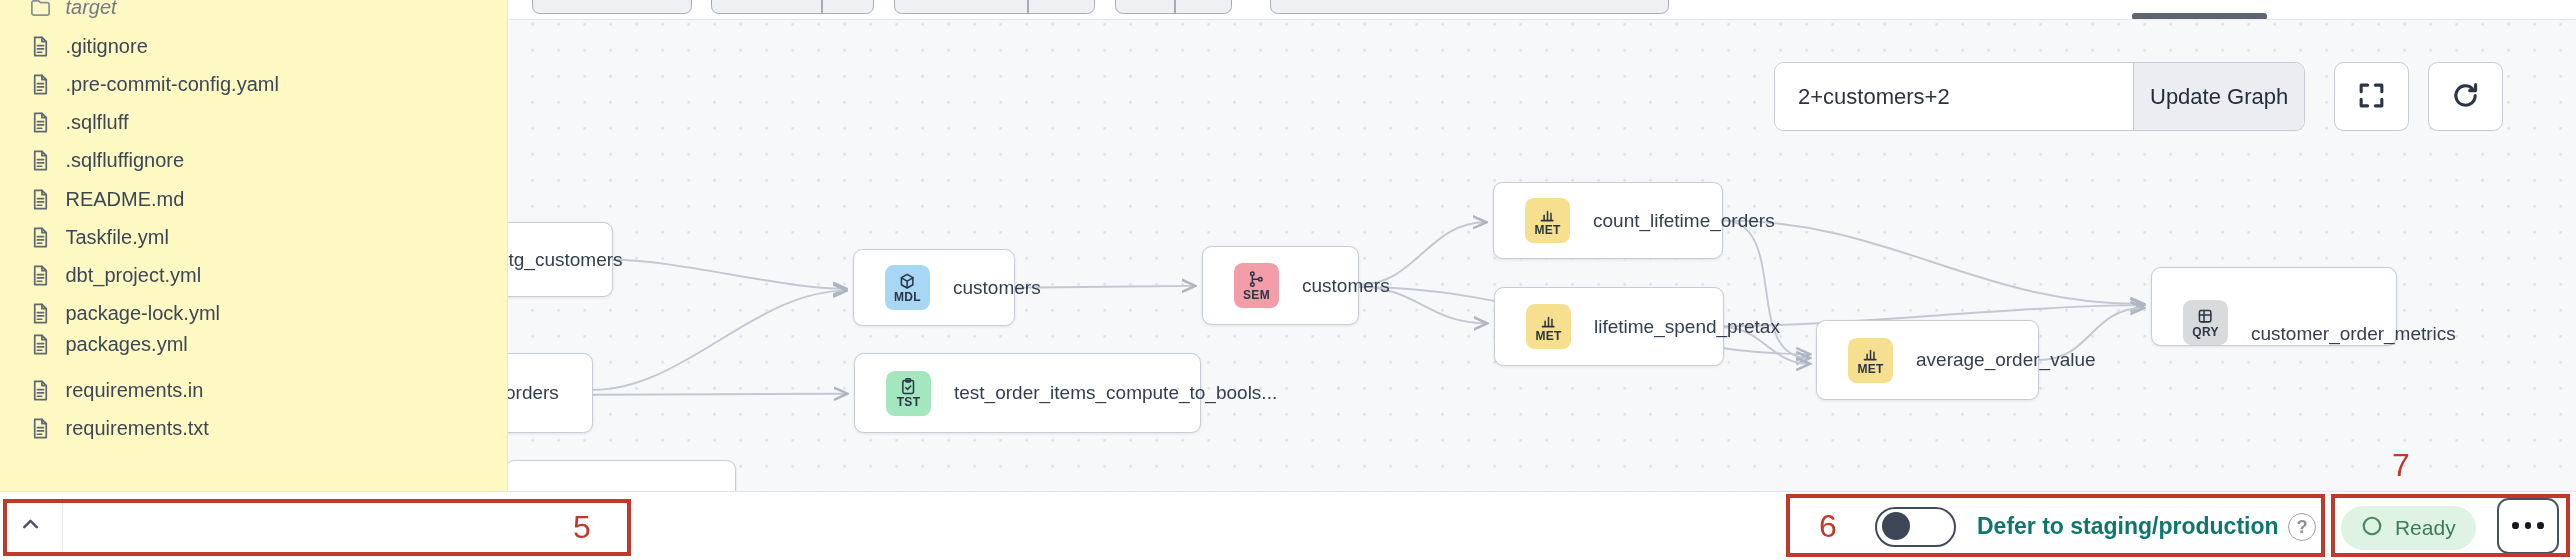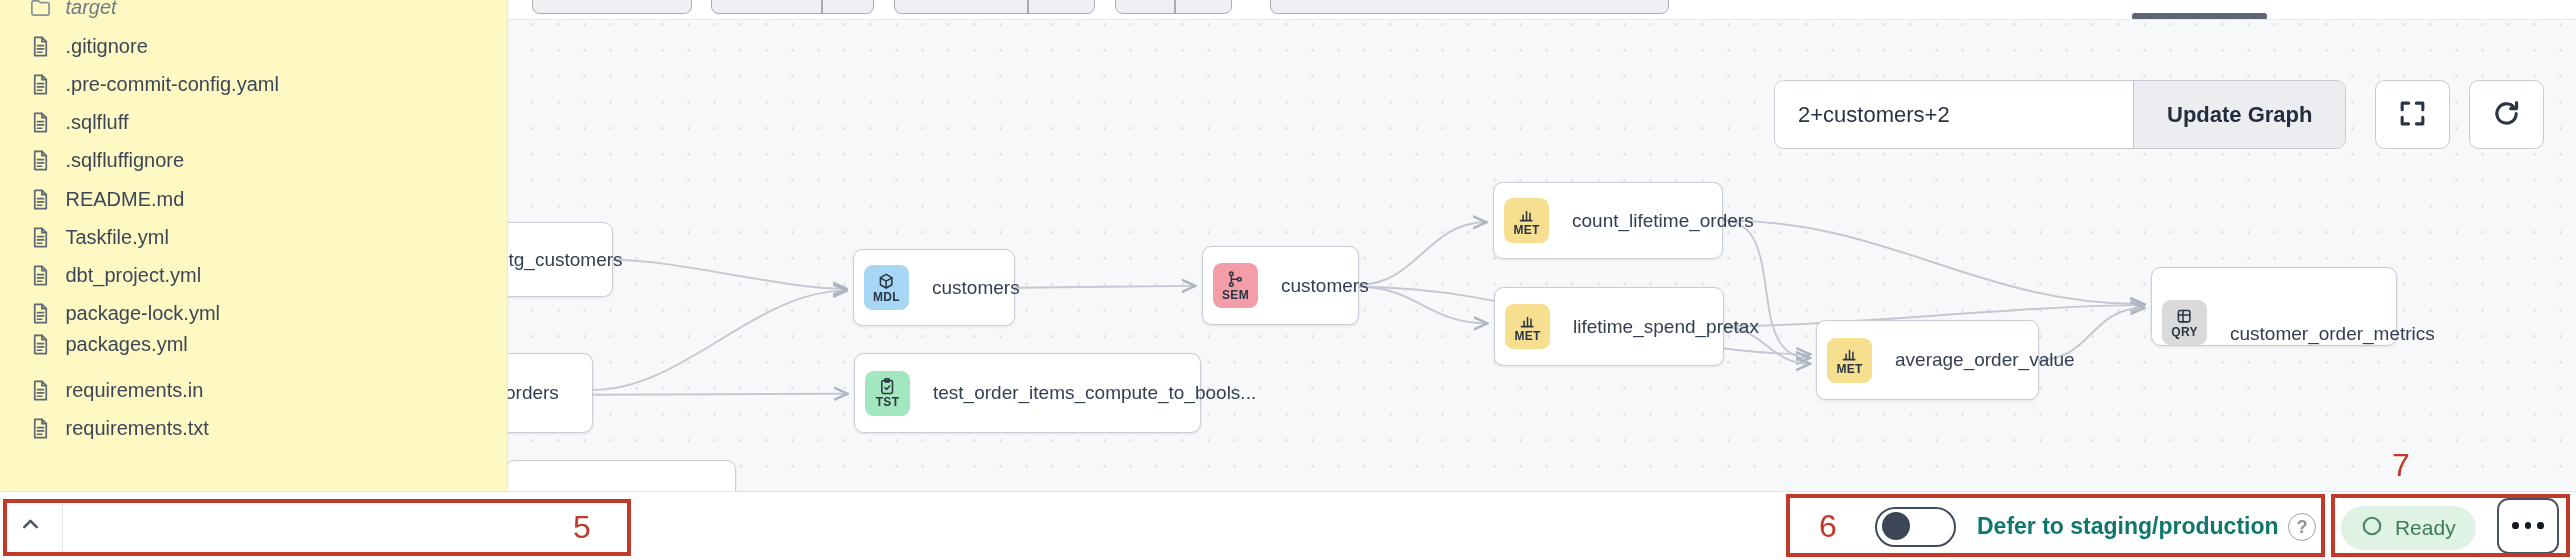--- a/index.html
+++ b/index.html
@@ -22,31 +22,31 @@
   #tab-indicator { position:absolute; top:12.5px; height:7.7px; width:135px; left:1624px; background:#5d6571; border-radius:2.9px; }
 
   
   #canvas { position:absolute; left:508px; top:20px; width:2068px; height:471px; overflow:hidden;
     background-color:#f7f8fa;
     background-image:radial-gradient(circle, #d9dce2 1.5px, transparent 1.6px);
     background-size:26px 26px; background-position:11.6px 17.3px; }
   #edges { position:absolute; left:0; top:0; width:100%; height:100%; }
 
   .node { position:absolute; background:#fff; border:1.4px solid #c8ccd5; border-radius:9.6px;
-    box-shadow:0 1px 2.9px rgba(25,35,55,.10); display:flex; align-items:center; gap:23px; padding-left:10px; cursor:pointer; }
+    box-shadow:0 1px 2.9px rgba(25,35,55,.10); display:flex; align-items:center; gap:23px; padding-left:31px; cursor:pointer; }
   .node .nlabel { font-size:19px; font-weight:500; color:#333e50; white-space:nowrap; }
   .badge { width:45px; height:45px; border-radius:8.7px; display:flex; flex-direction:column; align-items:center; justify-content:center; flex:0 0 auto; }
   .badge svg { width:18.3px; height:18.3px; stroke:#2b3545; fill:none; stroke-width:2; stroke-linecap:round; stroke-linejoin:round; }
   .badge .blabel { font-size:12px; font-weight:700; color:#2b3545; line-height:12.5px; margin-top:1px; letter-spacing:0.3px; }
 
   
-  #graph-controls { position:absolute; left:1266px; top:60px; height:69px; display:flex; z-index:3; }
+  #graph-controls { position:absolute; left:1266px; top:42px; height:69px; display:flex; z-index:3; }
   #selector-group { display:flex; height:69px; border:1.9px solid #c6cad2; border-radius:9.6px; overflow:hidden; background:#fff; }
   #selector-input { width:358px; height:100%; border:none; outline:none; font-size:22px; color:#2a3342; padding:0 23px; font-family:"Liberation Sans",sans-serif; background:#fff; }
-  #update-graph-btn { height:100%; padding:0 33px; background:#ecedf0; border:none; border-left:1.9px solid #c6cad2; font-size:22px; font-weight:700; color:#232d3e; cursor:pointer; font-family:"Liberation Sans",sans-serif; }
+  #update-graph-btn { height:100%; padding:0 16px; background:#ecedf0; border:none; border-left:1.9px solid #c6cad2; font-size:22px; font-weight:400; color:#232d3e; cursor:pointer; font-family:"Liberation Sans",sans-serif; }
   .icon-btn { width:75px; height:69px; background:#fff; border:1.9px solid #c6cad2; border-radius:9.6px; display:flex; align-items:center; justify-content:center; cursor:pointer; }
   .icon-btn svg { width:31px; height:31px; stroke:#2b3545; fill:none; stroke-width:2.4; stroke-linecap:round; stroke-linejoin:round; }
   #fullscreen-btn { margin-left:29px; }
   #refresh-btn { margin-left:18.3px; }
 
   
   #bottombar { position:absolute; left:0; top:491px; width:2576px; height:69px; background:#fff; border-top:1px solid #e2e4e9; z-index:6; }
   #collapse-btn { position:absolute; left:7.7px; top:11.6px; width:46px; height:46px; display:flex; align-items:center; justify-content:center; cursor:pointer; }
   #collapse-btn svg { width:25px; height:25px; stroke:#4b5563; fill:none; stroke-width:2.4; stroke-linecap:round; stroke-linejoin:round; }
   #bottom-divider { position:absolute; left:62px; top:5.8px; bottom:5.8px; width:1px; background:#e6e8ec; }

